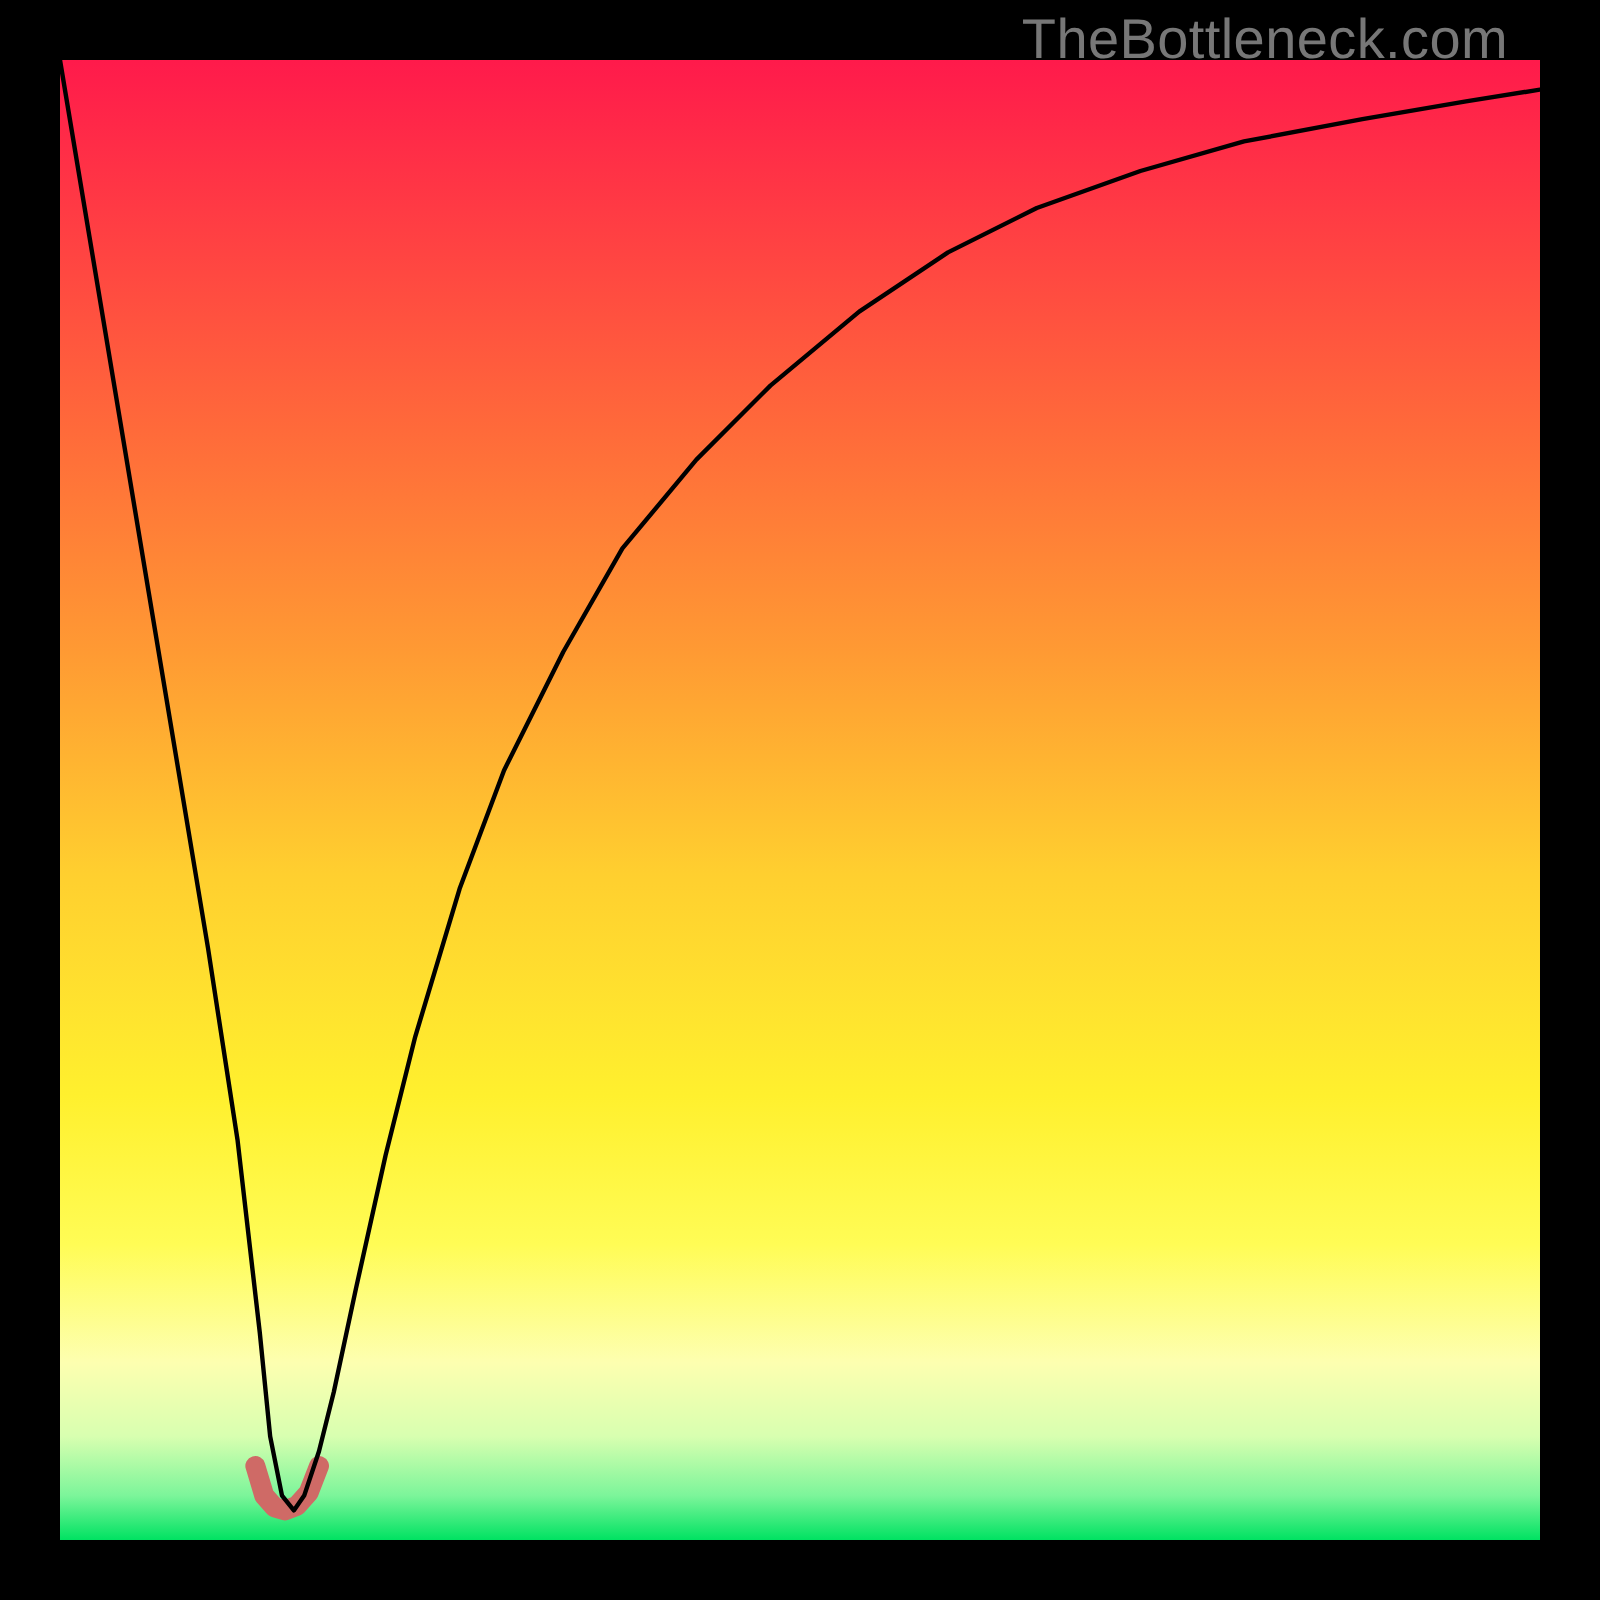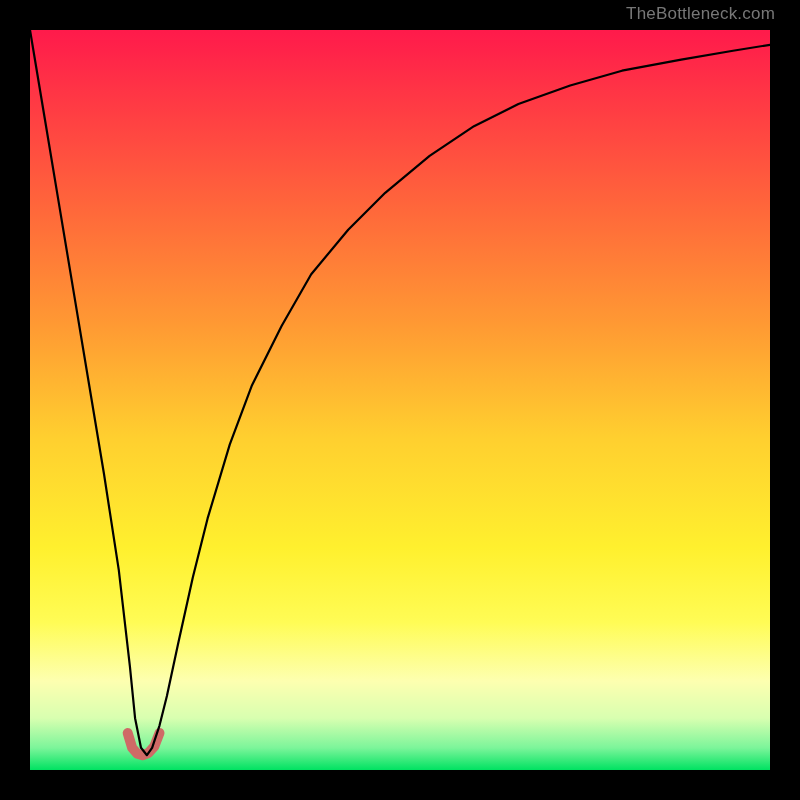--- a/index.html
+++ b/index.html
@@ -22,23 +22,23 @@
   .plot-area {
     position: absolute;
     left: 0;
     top: 0;
     width: 740px;
     height: 740px;
   }
   .watermark {
     position: absolute;
     top: 4px;
-    right: 25px;
+    right: 46px;
     color: #777;
-    font-size: 17px;
+    font-size: 28px;
     font-weight: 500;
     letter-spacing: 0.2px;
     z-index: 10;
   }
   svg { display: block; }
 </style>
 </head>
 <body>
 
 <div class="watermark">TheBottleneck.com</div>

